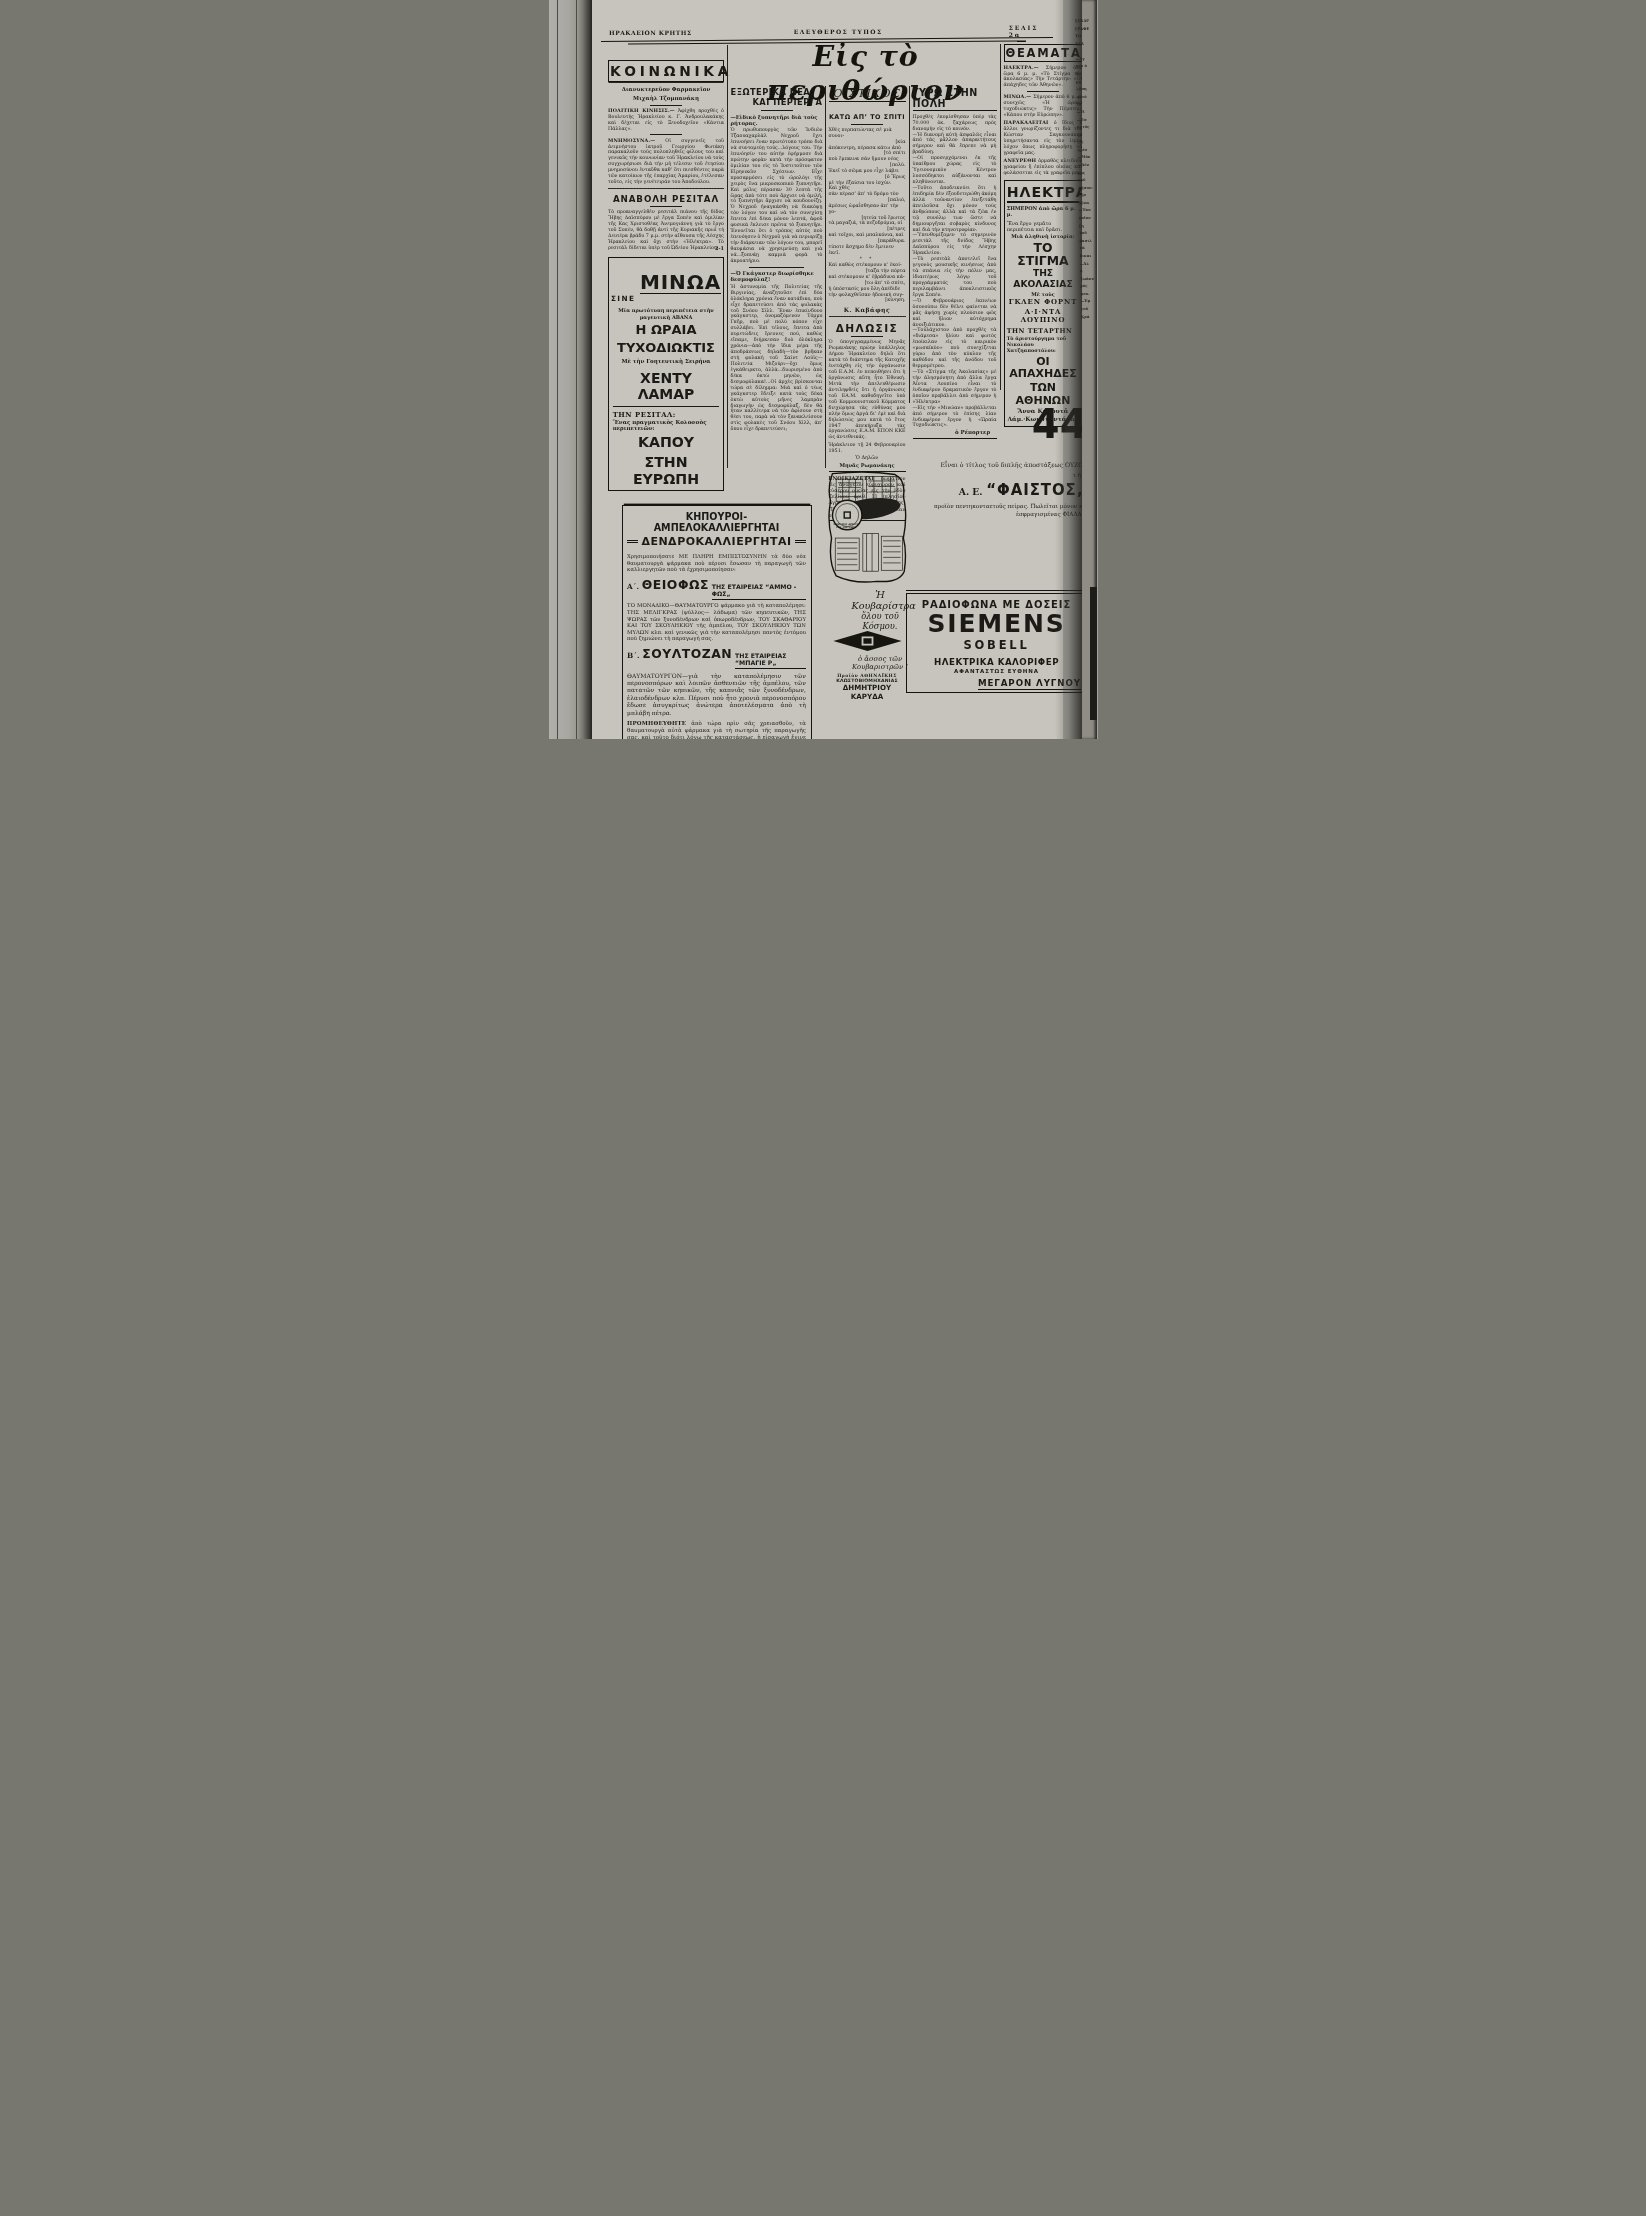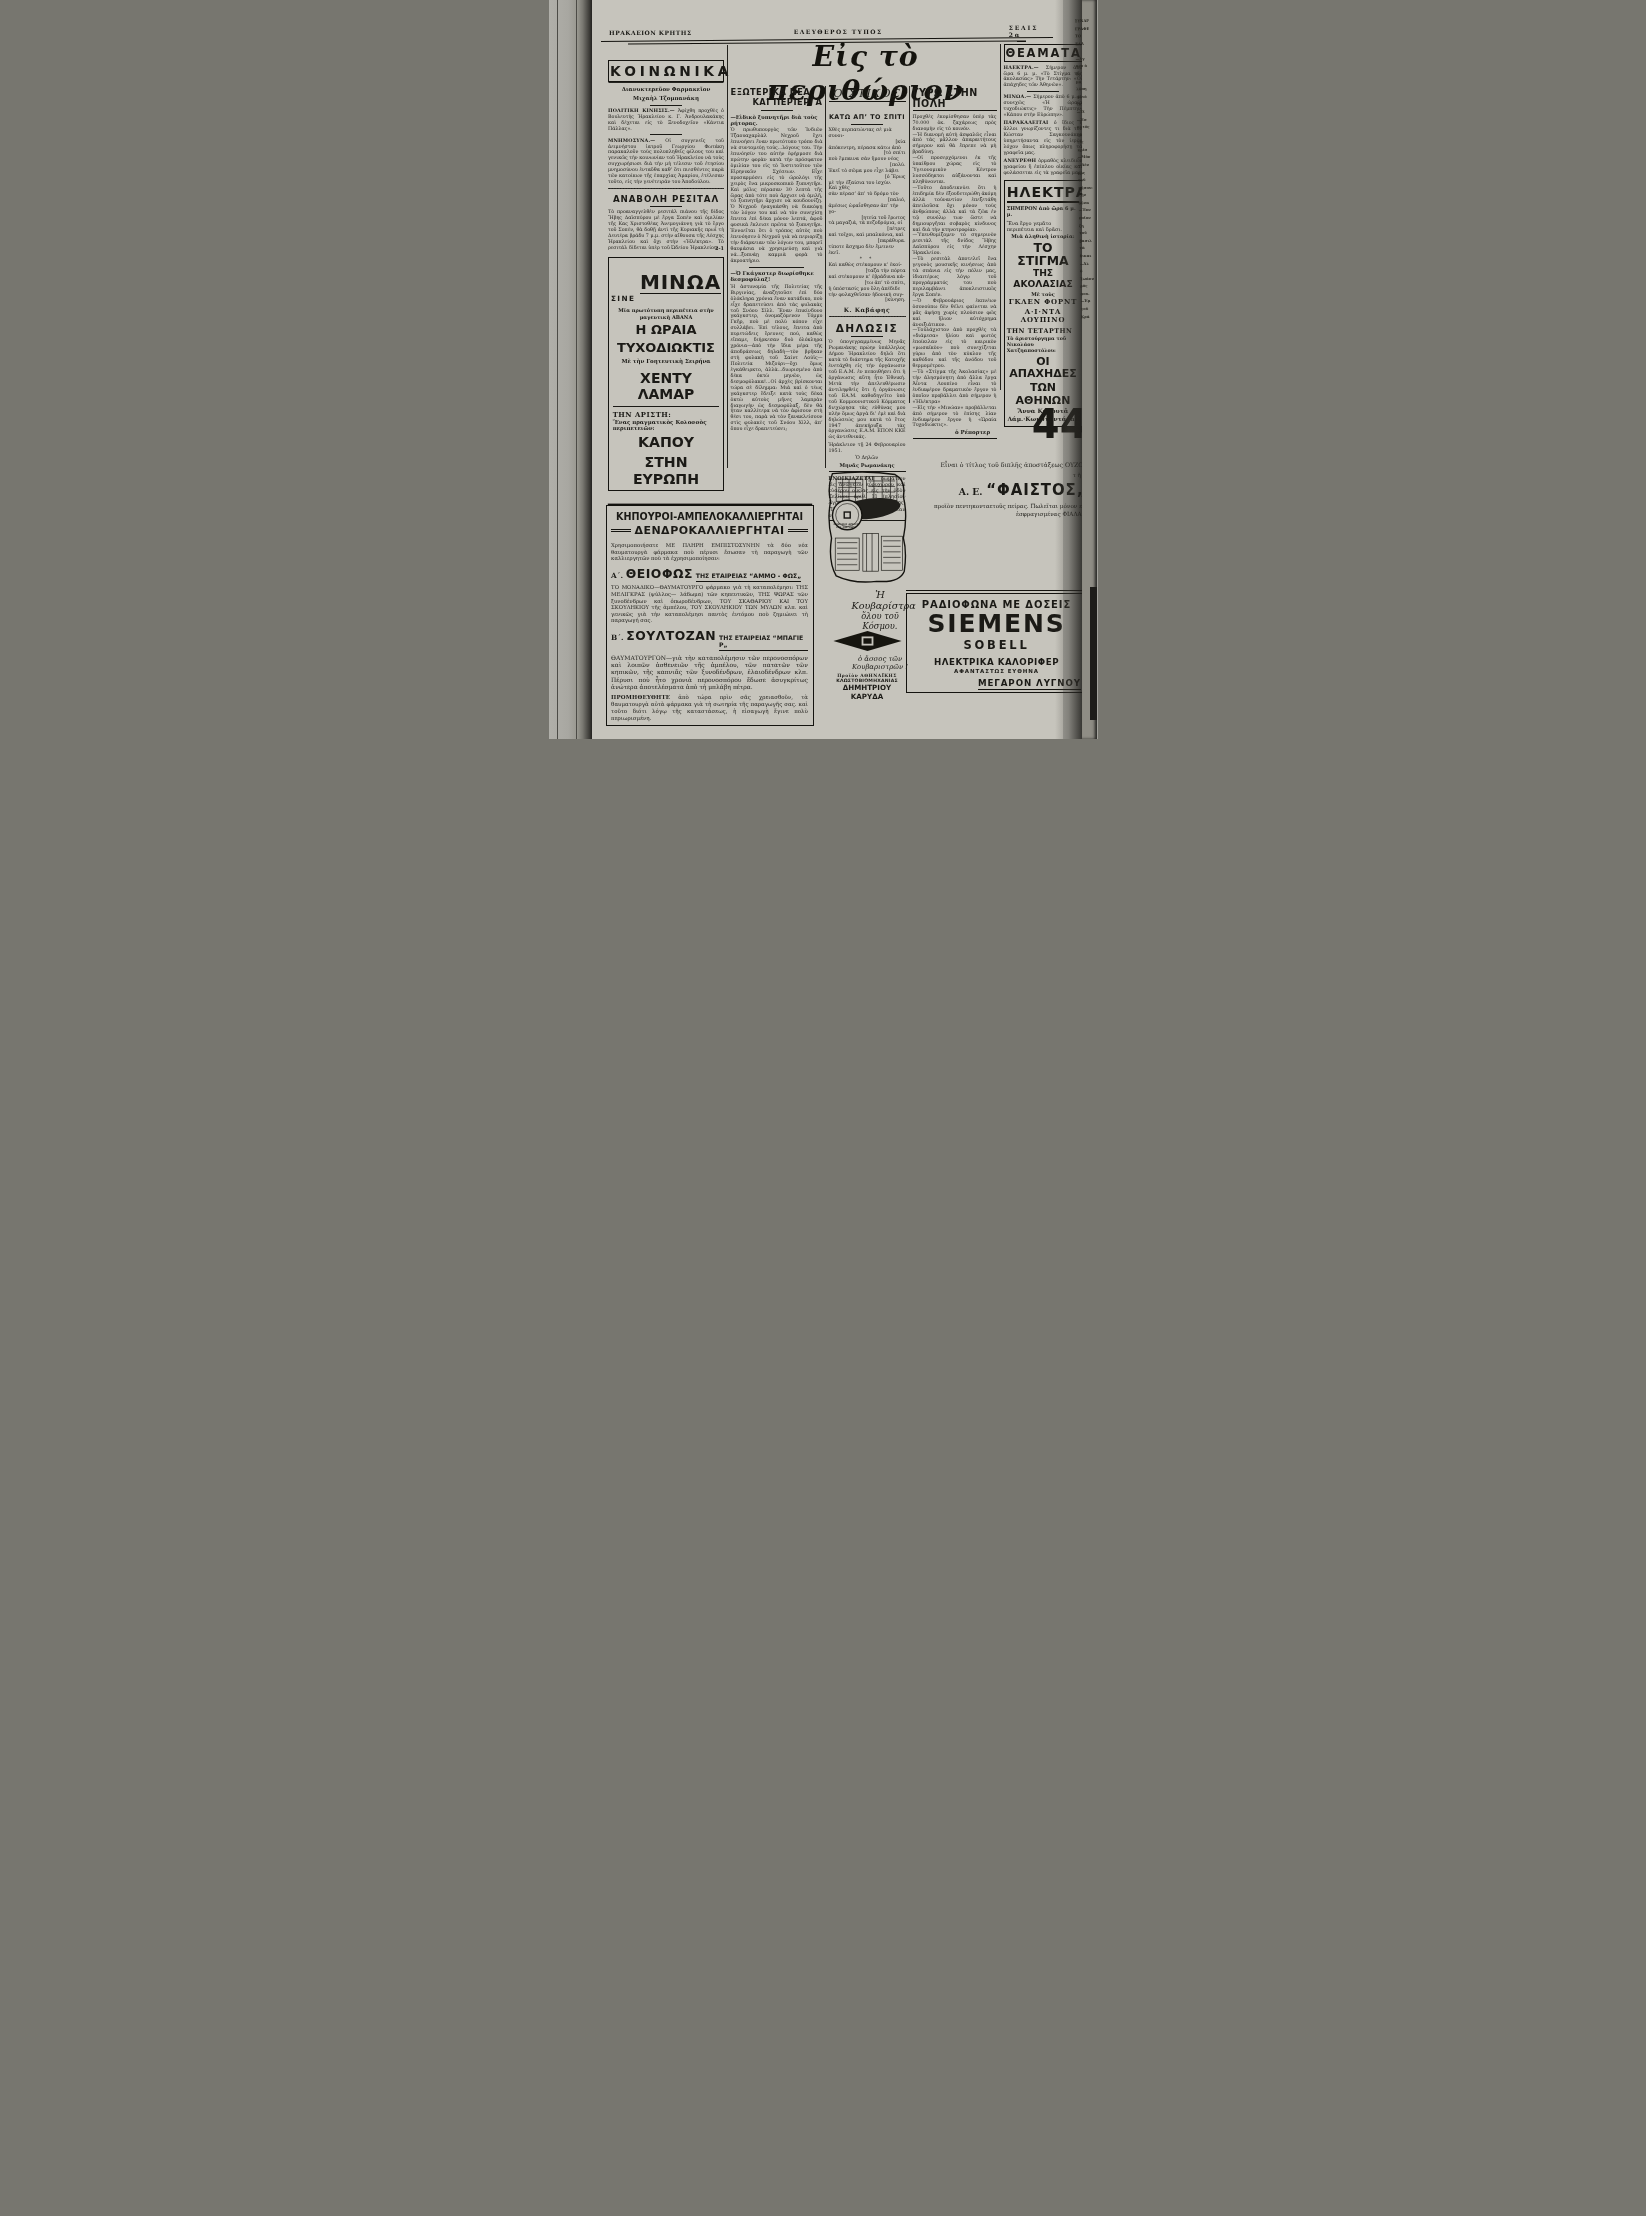--- a/index.html
+++ b/index.html
@@ -190,21 +190,21 @@
         <div class="row1">
           <span class="sine">ΣΙΝΕ</span>
           <span class="name">ΜΙΝΩΑ</span>
         </div>
         <div class="tag">Μία πρωτότυπη περιπέτεια στὴν μαγευτικὴ ΑΒΑΝΑ</div>
         <div class="film1">Η ΩΡΑΙΑ</div>
         <div class="film1">ΤΥΧΟΔΙΩΚΤΙΣ</div>
         <div class="withl">Μὲ τὴν Γοητευτικὴ Σειρήνα</div>
         <div class="star">ΧΕΝΤΥ ΛΑΜΑΡ</div>
         <div class="fhr" style="margin-top:4.6px"></div>
-        <div class="thu">ΤΗΝ ΑΡΙΣΤΗ:</div>
+        <div class="thu">ΤΗΝ ΡΕΣΙΤΑΛ:</div>
         <div class="tag2">Ἕνας πραγματικὸς Κολοσσὸς περιπετειῶν:</div>
         <div class="film2">ΚΑΠΟΥ</div>
         <div class="film2">ΣΤΗΝ ΕΥΡΩΠΗ</div>
       </div>
     </div>
 
     <div class="col" style="left:139px; top:87px; width:92px">
       <div class="exhead">ΕΞΩΤΕΡΙΚΑ ΝΕΑ</div>
       <div class="exhead" style="text-align:right">ΚΑΙ ΠΕΡΙΕΡΓΑ</div>
       <div class="shr"></div>
@@ -318,21 +318,21 @@
 
     <div class="col siemens" style="left:314px; top:593px; width:182px">
       <div class="head">ΡΑΔΙΟΦΩΝΑ ΜΕ ΔΟΣΕΙΣ</div>
       <div class="b1">SIEMENS</div>
       <div class="b2">SOBELL</div>
       <div class="l1">ΗΛΕΚΤΡΙΚΑ ΚΑΛΟΡΙΦΕΡ</div>
       <div class="l2">ΑΦΑΝΤΑΣΤΩΣ ΕΥΘΗΝΑ</div>
       <div class="l3"><span>ΜΕΓΑΡΟΝ ΛΥΓΝΟΥ</span></div>
     </div>
 
-    <div class="col gard" style="left:14px; top:505px; width:208px">
+    <div class="col gard" style="left:30px; top:505px; width:190px">
       <div class="t1">ΚΗΠΟΥΡΟΙ-ΑΜΠΕΛΟΚΑΛΛΙΕΡΓΗΤΑΙ</div>
       <div class="t2row">
         <div class="dbl"></div>
         <div class="t2">ΔΕΝΔΡΟΚΑΛΛΙΕΡΓΗΤΑΙ</div>
         <div class="dbl"></div>
       </div>
       <p class="p intro">Χρησιμοποιήσατε ΜΕ ΠΛΗΡΗ ΕΜΠΙΣΤΟΣΥΝΗΝ τὰ δύο νέα θαυματουργὰ φάρμακα ποὺ πέρυσι ἔσωσαν τὴ παραγωγὴ τῶν καλλιεργητῶν ποὺ τὰ ἐχρησιμοποίησαν:</p>
       <div class="prodrow">
         <span class="plabel">Α΄.</span>
         <span class="pname">ΘΕΙΟΦΩΣ</span>

